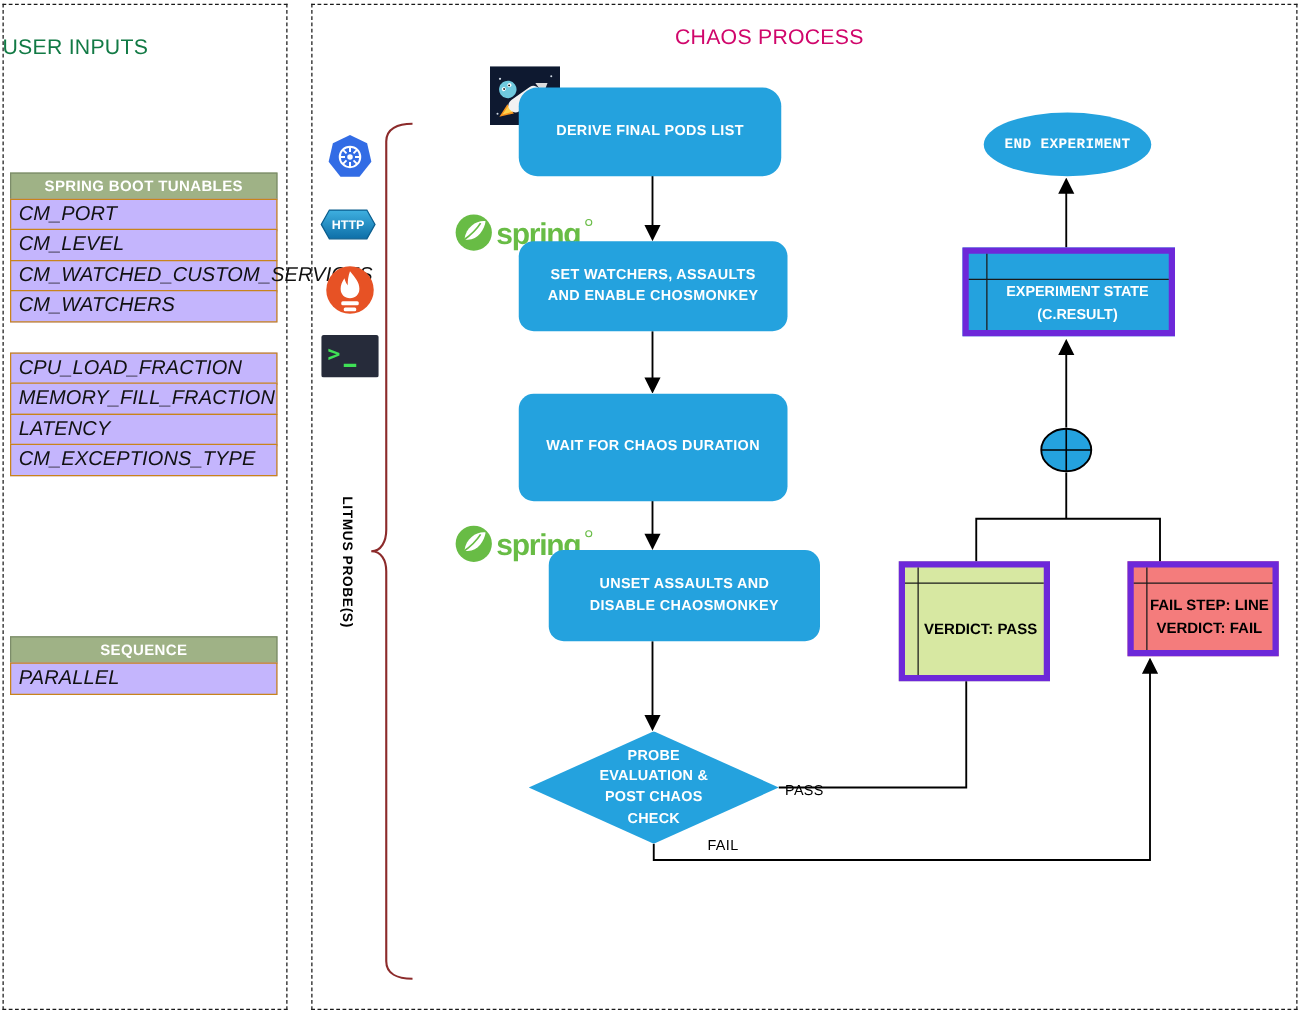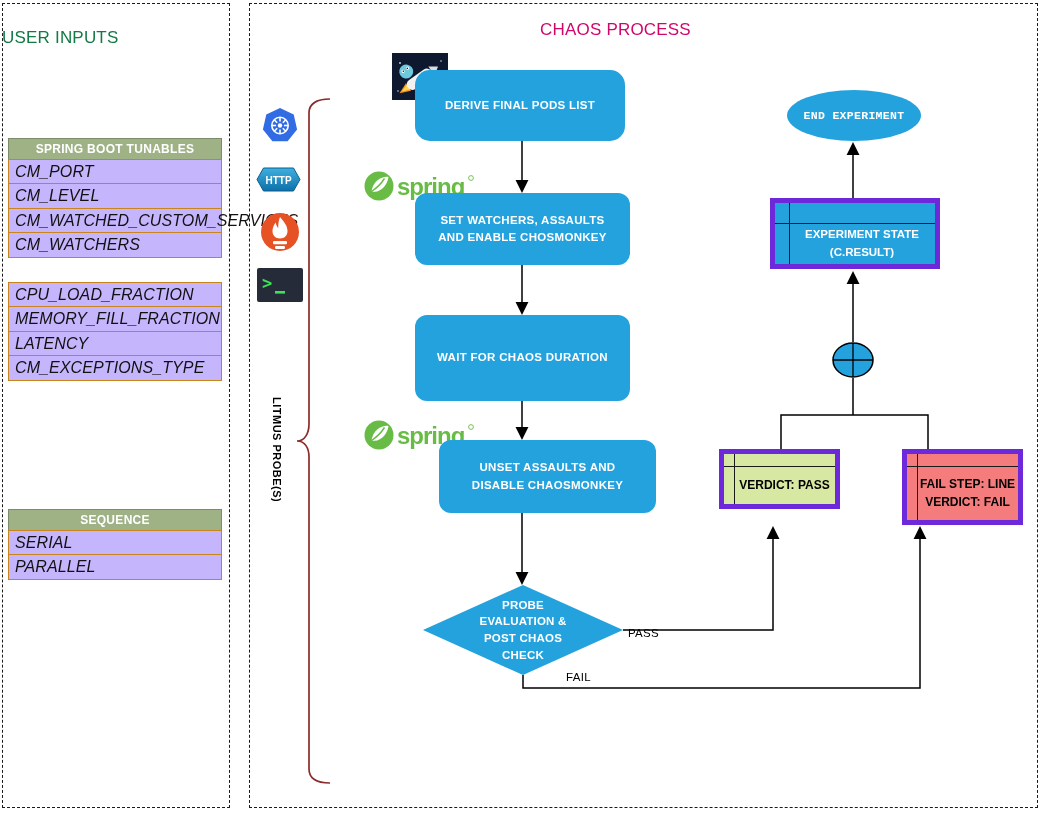--- a/index.html
+++ b/index.html
@@ -74,21 +74,20 @@
 
 <div class="dtable" style="left:8px; top:283px;">
   <div class="trow">CPU_LOAD_FRACTION</div>
   <div class="trow">MEMORY_FILL_FRACTION</div>
   <div class="trow">LATENCY</div>
   <div class="trow">CM_EXCEPTIONS_TYPE</div>
 </div>
 
 <div class="dtable" style="left:8px; top:509px;">
   <div class="thead">SEQUENCE</div>
-  <div class="trow">SERIAL</div>
   <div class="trow">PARALLEL</div>
 </div>
 
 <svg class="abs" style="left:261px; top:107px;" width="38" height="37" viewBox="0 0 38 37">
   <polygon points="19,1 32.7,7.6 36.1,22.4 26.6,34.3 11.4,34.3 1.9,22.4 5.3,7.6" fill="#326ce5"></polygon>
   <circle cx="19" cy="18.5" r="8.2" fill="none" stroke="#fff" stroke-width="1.6"></circle>
   <circle cx="19" cy="18.5" r="2.2" fill="#fff"></circle>
   <g stroke="#fff" stroke-width="1.6">
     <line x1="19" y1="10.3" x2="19" y2="14.5"></line>
     <line x1="19" y1="22.5" x2="19" y2="26.7"></line>
@@ -214,21 +213,21 @@
 <div class="bluebox" id="node-end" style="left:787px; top:90px; width:134px; height:51px;">
   <div class="inner">END EXPERIMENT</div>
 </div>
 
 <div class="tablebox" id="node-state" style="left:770px; top:198px; width:170px; height:71px;">
   <div class="vline" style="left:14px;"></div>
   <div class="hline" style="top:20px;"></div>
   <div class="cellbody" style="left:14px; top:20px; right:0; bottom:0;">EXPERIMENT STATE (C.RESULT)</div>
 </div>
 
-<div class="tablebox" id="node-pass" style="left:719px; top:449px; width:121px; height:60px;">
+<div class="tablebox" id="node-pass" style="left:719px; top:449px; width:121px; height:96px;">
   <div class="vline" style="left:10px;"></div>
   <div class="hline" style="top:12px;"></div>
   <div class="cellbody" style="left:10px; top:12px; right:0; bottom:0;">VERDICT: PASS</div>
 </div>
 
 <div class="tablebox" id="node-fail" style="left:902px; top:449px; width:121px; height:76px;">
   <div class="vline" style="left:10px;"></div>
   <div class="hline" style="top:12px;"></div>
   <div class="cellbody preline" style="left:10px; top:12px; right:0; bottom:0;">FAIL STEP: LINE
 VERDICT: FAIL</div>

